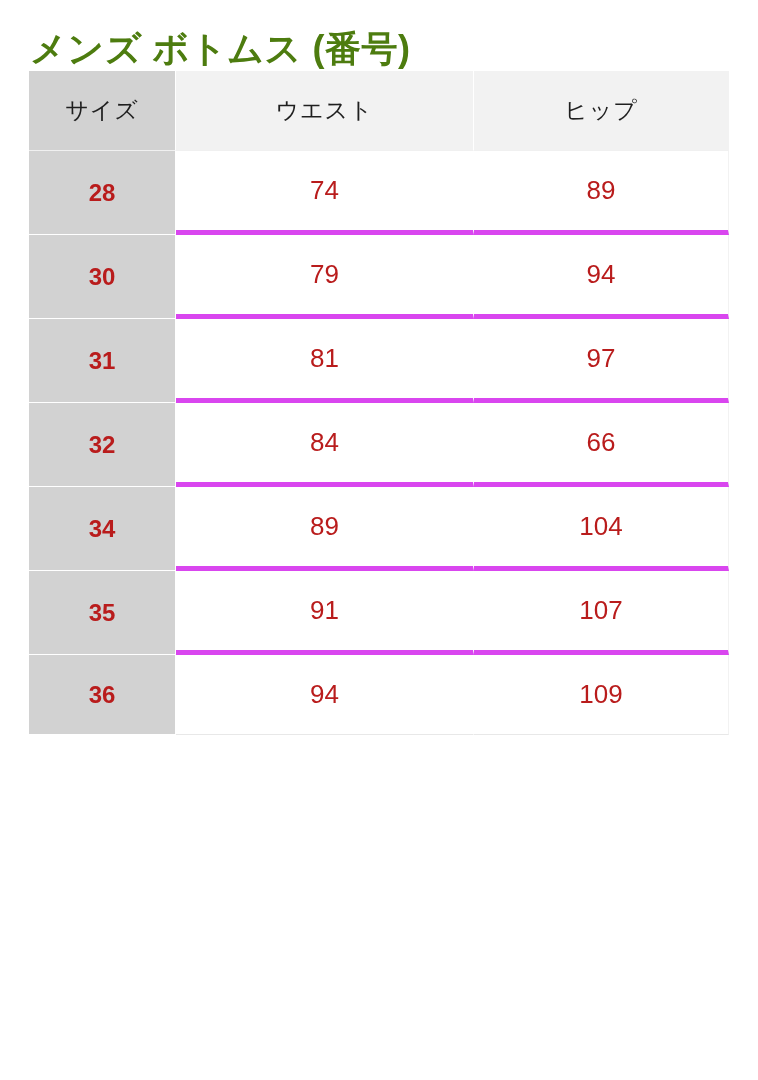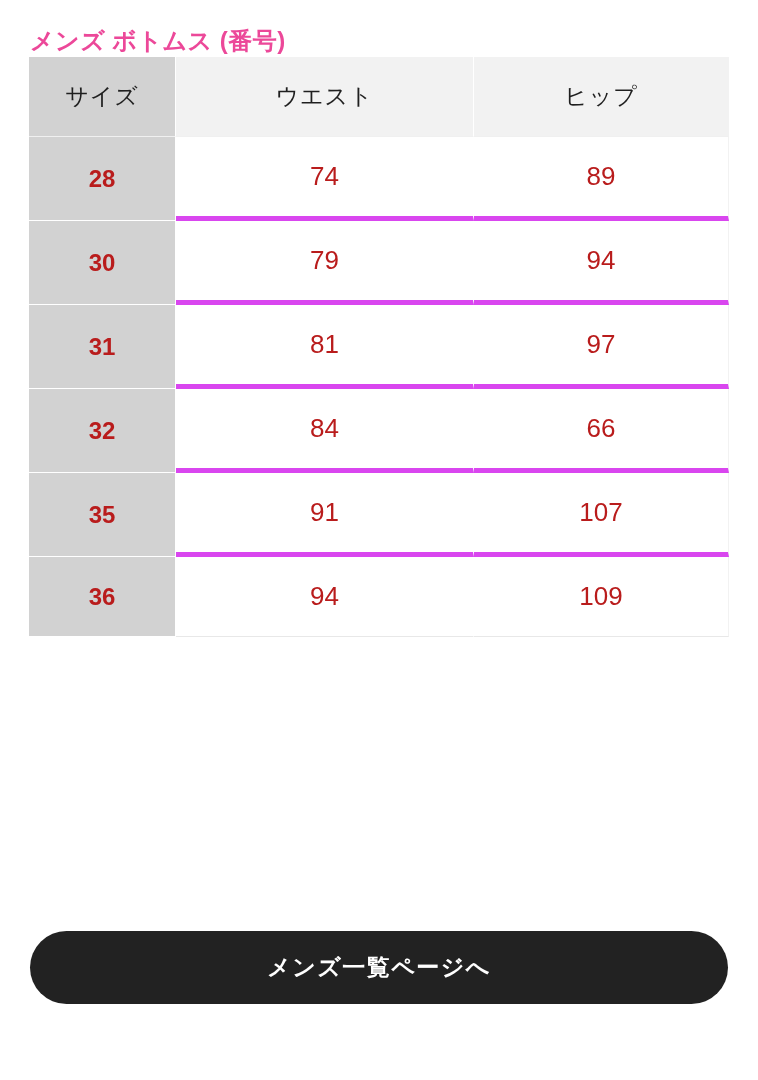--- a/index.html
+++ b/index.html
@@ -21,32 +21,32 @@
     position: relative;
     width: 758px;
     height: 1080px;
     box-sizing: border-box;
   }
 
   .page-title {
     position: absolute;
     left: 30px;
     top: 6px;
-    font-size: 24px;
+    font-size: 36px;
     font-weight: bold;
     letter-spacing: 0.5px;
     line-height: 38px;
-    color: #ec4899;
+    color: #4d7c0f;
     white-space: nowrap;
   }
 
   .size-table {
     position: absolute;
     left: 29px;
-    top: 57px;
+    top: 71px;
     width: 700px;
     border-collapse: separate;
     border-spacing: 0;
     table-layout: fixed;
   }
 
   .size-table col.col-size  { width: 147px; }
   .size-table col.col-waist { width: 298px; }
   .size-table col.col-hip   { width: 255px; }
 
@@ -153,27 +153,31 @@
         <td class="cell-size">31</td>
         <td class="cell-value">81</td>
         <td class="cell-value">97</td>
       </tr>
       <tr>
         <td class="cell-size">32</td>
         <td class="cell-value">84</td>
         <td class="cell-value">66</td>
       </tr>
       <tr>
+        <td class="cell-size">34</td>
+        <td class="cell-value">89</td>
+        <td class="cell-value">104</td>
+      </tr>
+      <tr>
         <td class="cell-size">35</td>
         <td class="cell-value">91</td>
         <td class="cell-value">107</td>
       </tr>
       <tr>
         <td class="cell-size">36</td>
         <td class="cell-value">94</td>
         <td class="cell-value">109</td>
       </tr>
     </tbody>
   </table>
 
-  <button class="cta-button">メンズ一覧ページへ</button>
 
 </div>
 
 </body></html>

